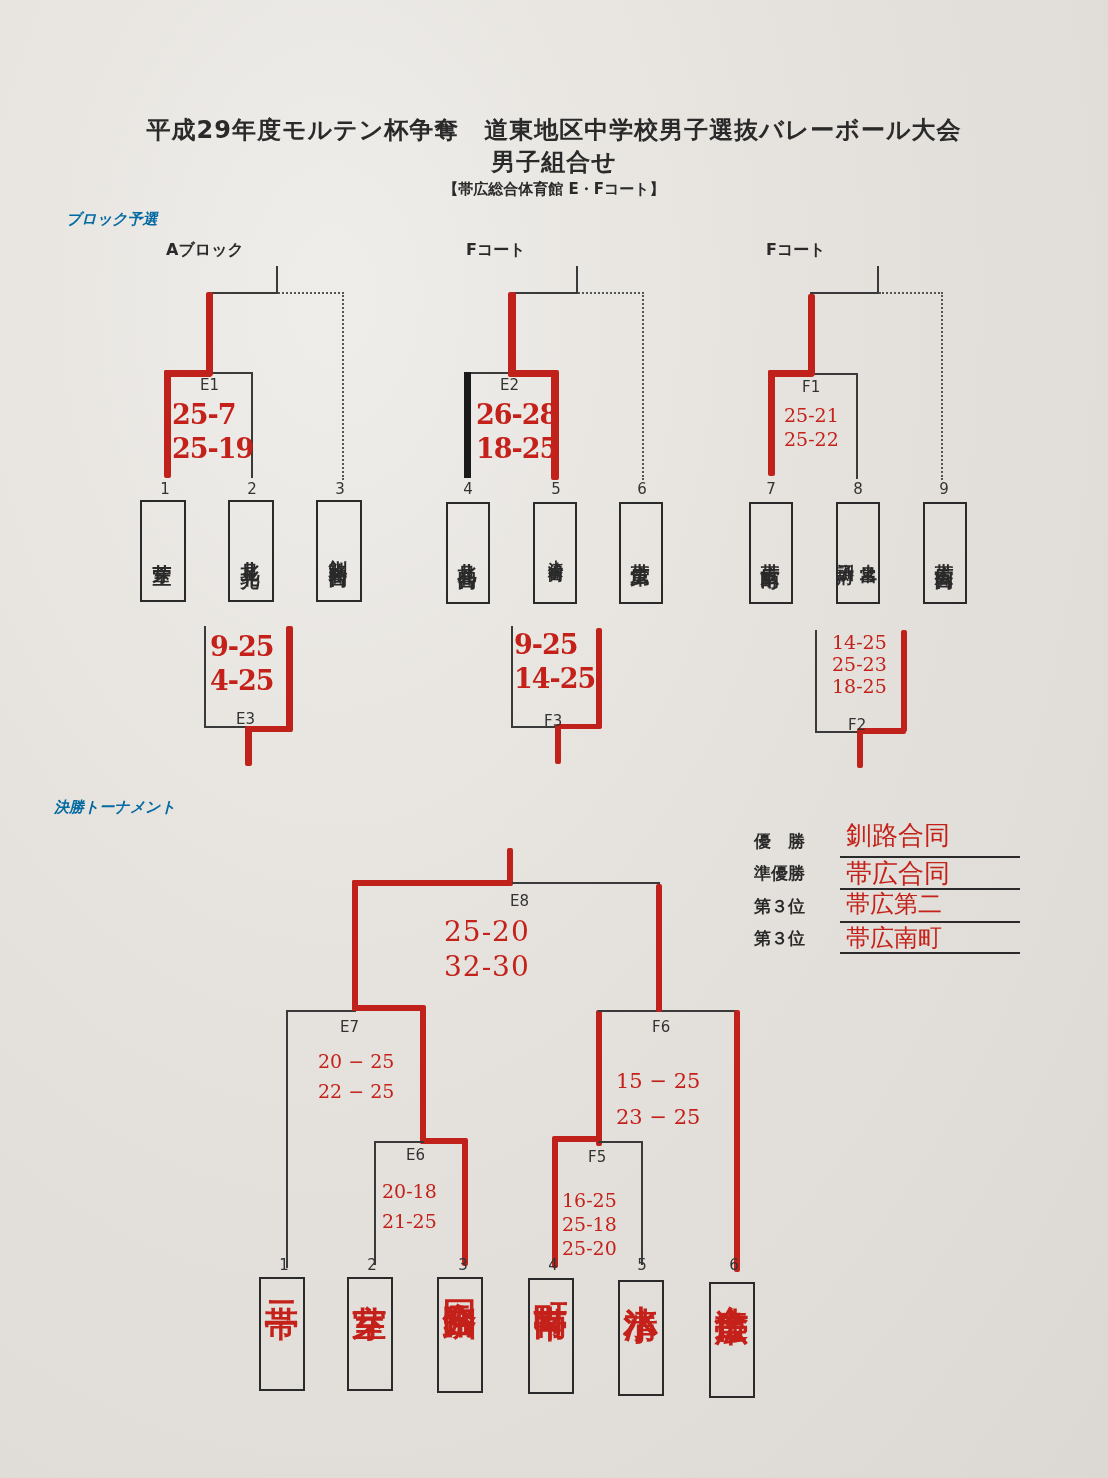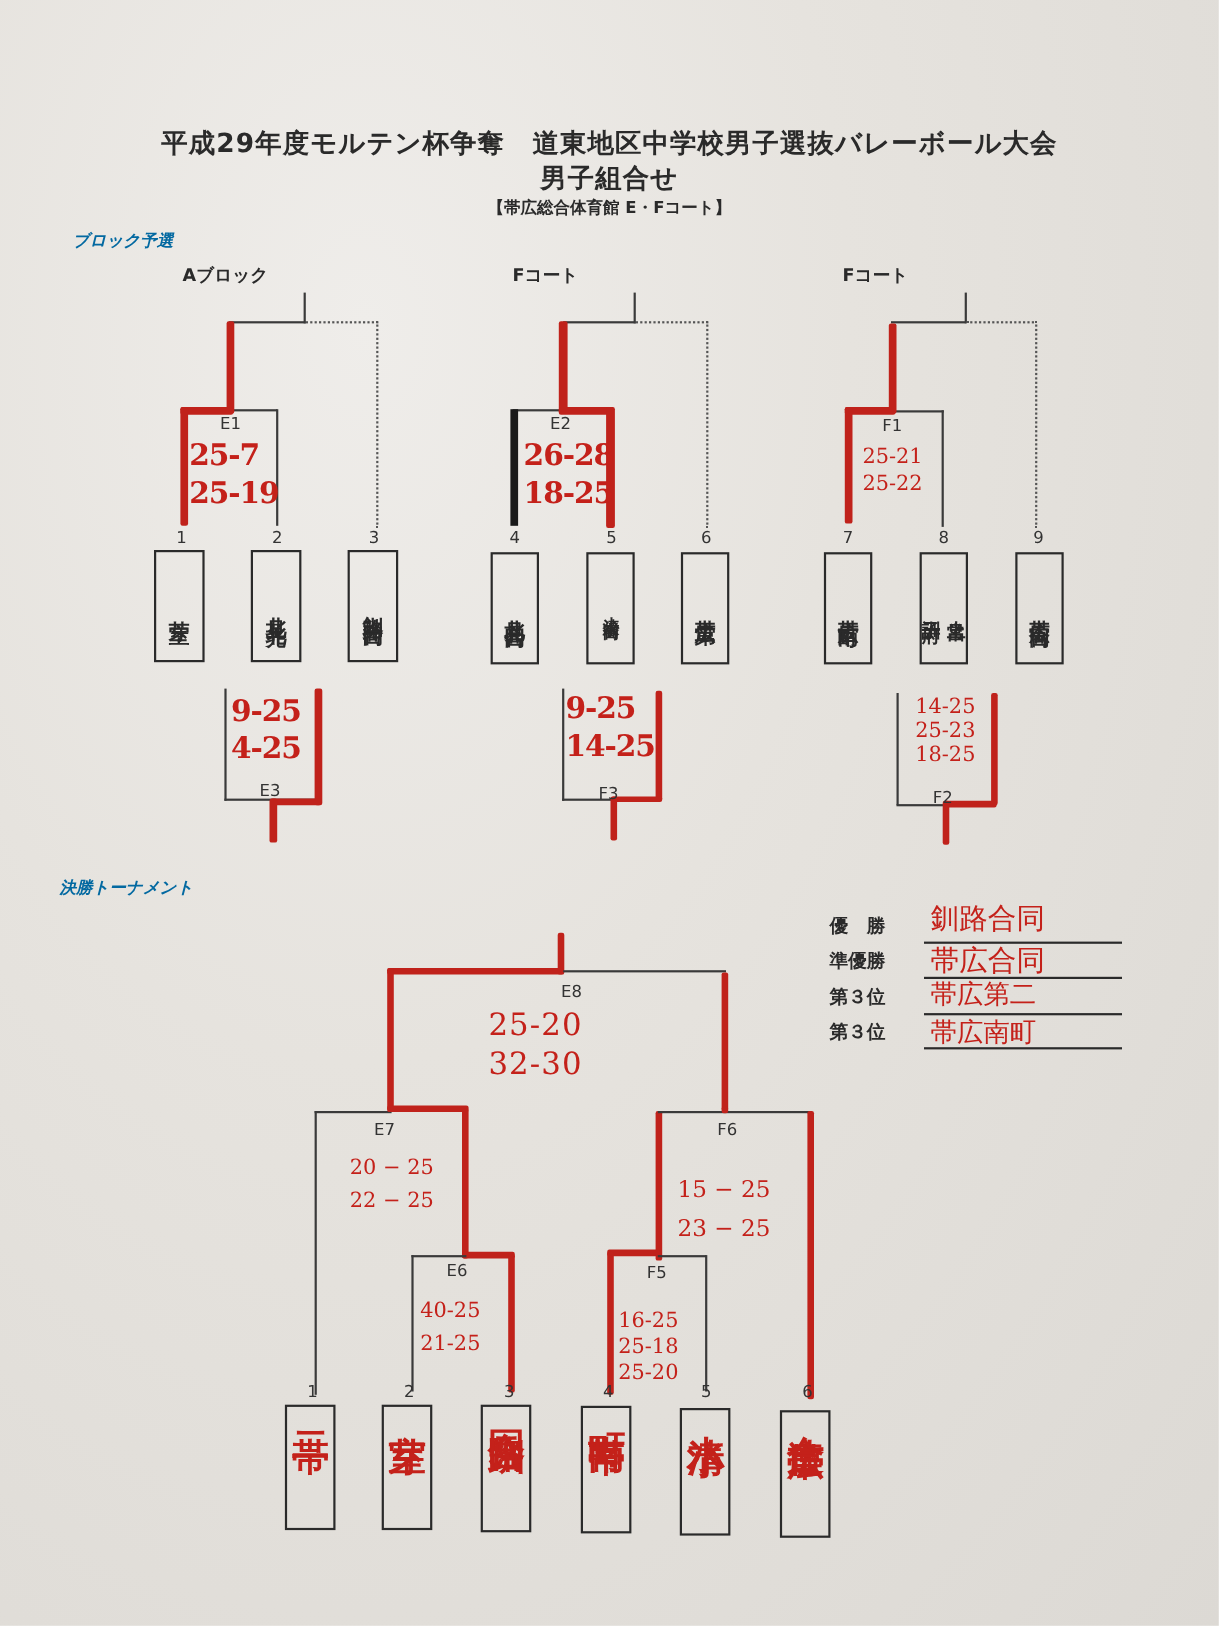--- a/index.html
+++ b/index.html
@@ -177,21 +177,21 @@
   <div class="red" style="left:734px; top:1010px; width:6px; height:262px;"></div>
   <div class="code" style="left:652px; top:1018px;">F6</div>
   <div class="score thin" style="left:616px; top:1044px; line-height:1.7; font-size:21px;margin-top:20px;">15 − 25
 23 − 25</div>
 
   <div class="red" style="left:420px; top:1138px; width:48px; height:6px;"></div>
   <div class="line" style="left:374px; top:1141px; width:50px; height:2px;"></div>
   <div class="line" style="left:374px; top:1141px; width:2px; height:124px;"></div>
   <div class="red" style="left:462px; top:1140px; width:6px; height:126px;"></div>
   <div class="code" style="left:406px; top:1146px;">E6</div>
-  <div class="score thin" style="left:382px; top:1176px; line-height:1.6;">40-25
+  <div class="score thin" style="left:382px; top:1176px; line-height:1.6;">20-18
 21-25</div>
 
   <div class="red" style="left:552px; top:1136px; width:48px; height:6px;"></div>
   <div class="red" style="left:552px; top:1138px; width:6px; height:130px;"></div>
   <div class="line" style="left:598px; top:1141px; width:44px; height:2px;"></div>
   <div class="line" style="left:641px; top:1141px; width:2px; height:124px;"></div>
   <div class="code" style="left:588px; top:1148px;">F5</div>
   <div class="score thin" style="left:562px; top:1176px; line-height:1.25;margin-top:13px;">16-25
 25-18
 25-20</div>

